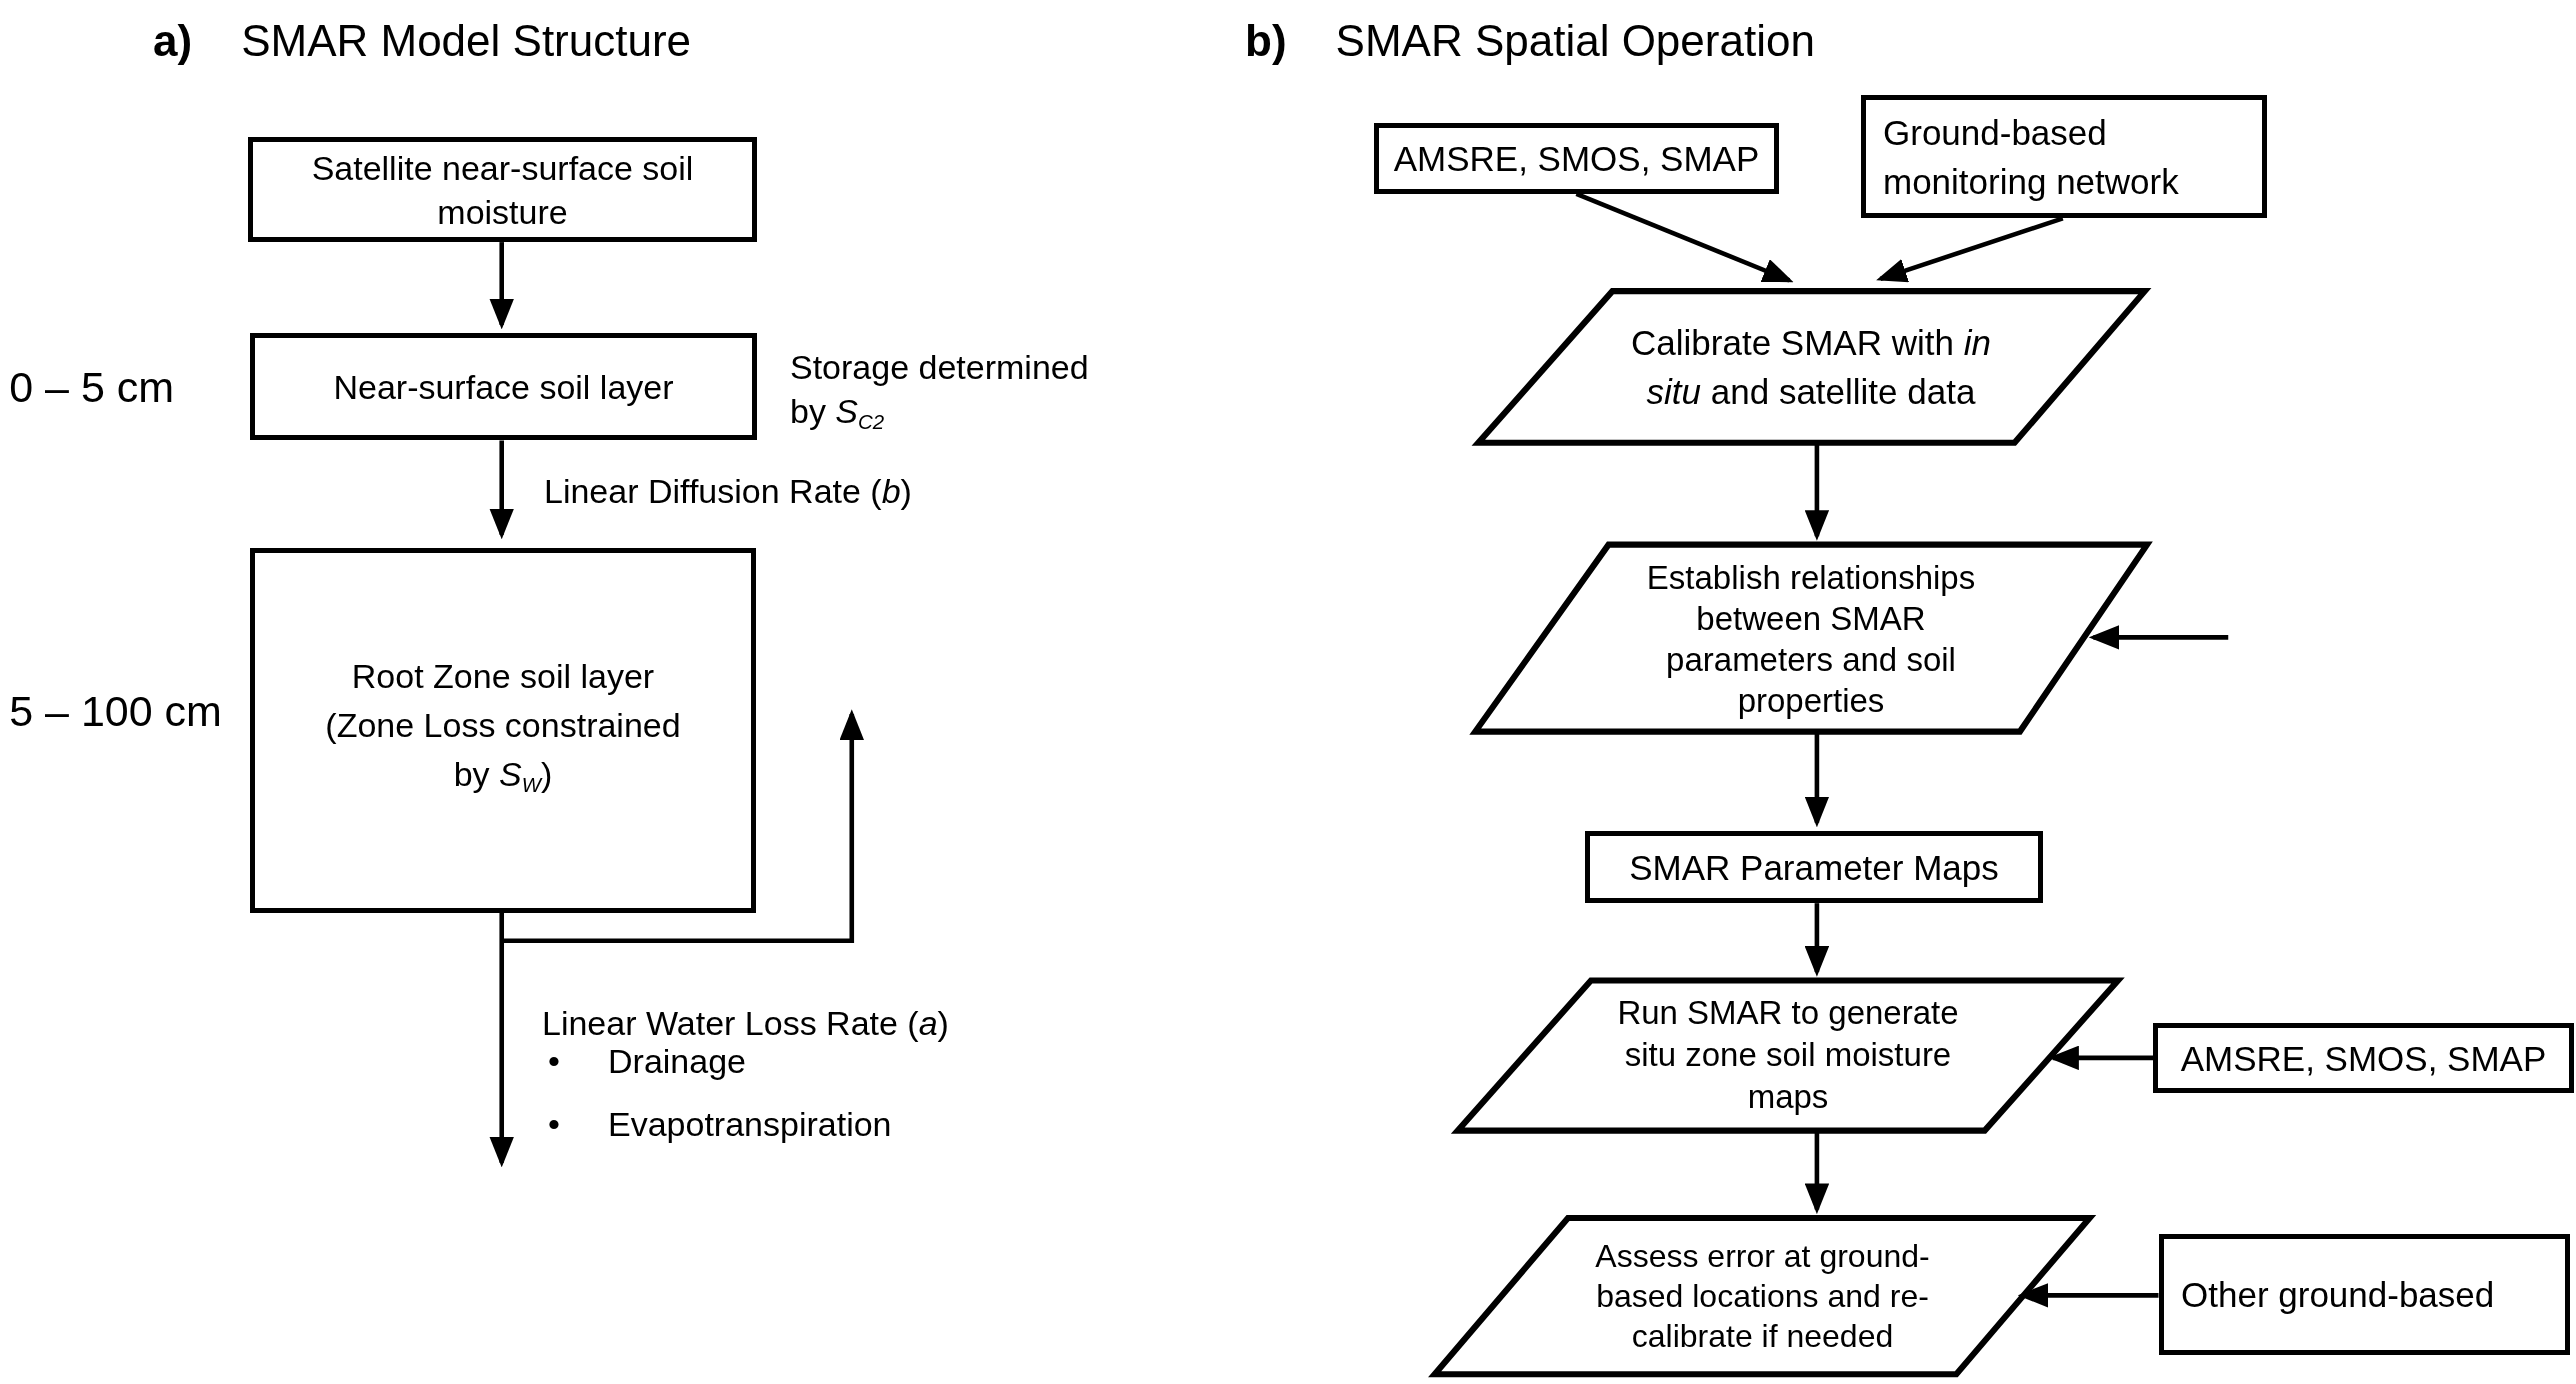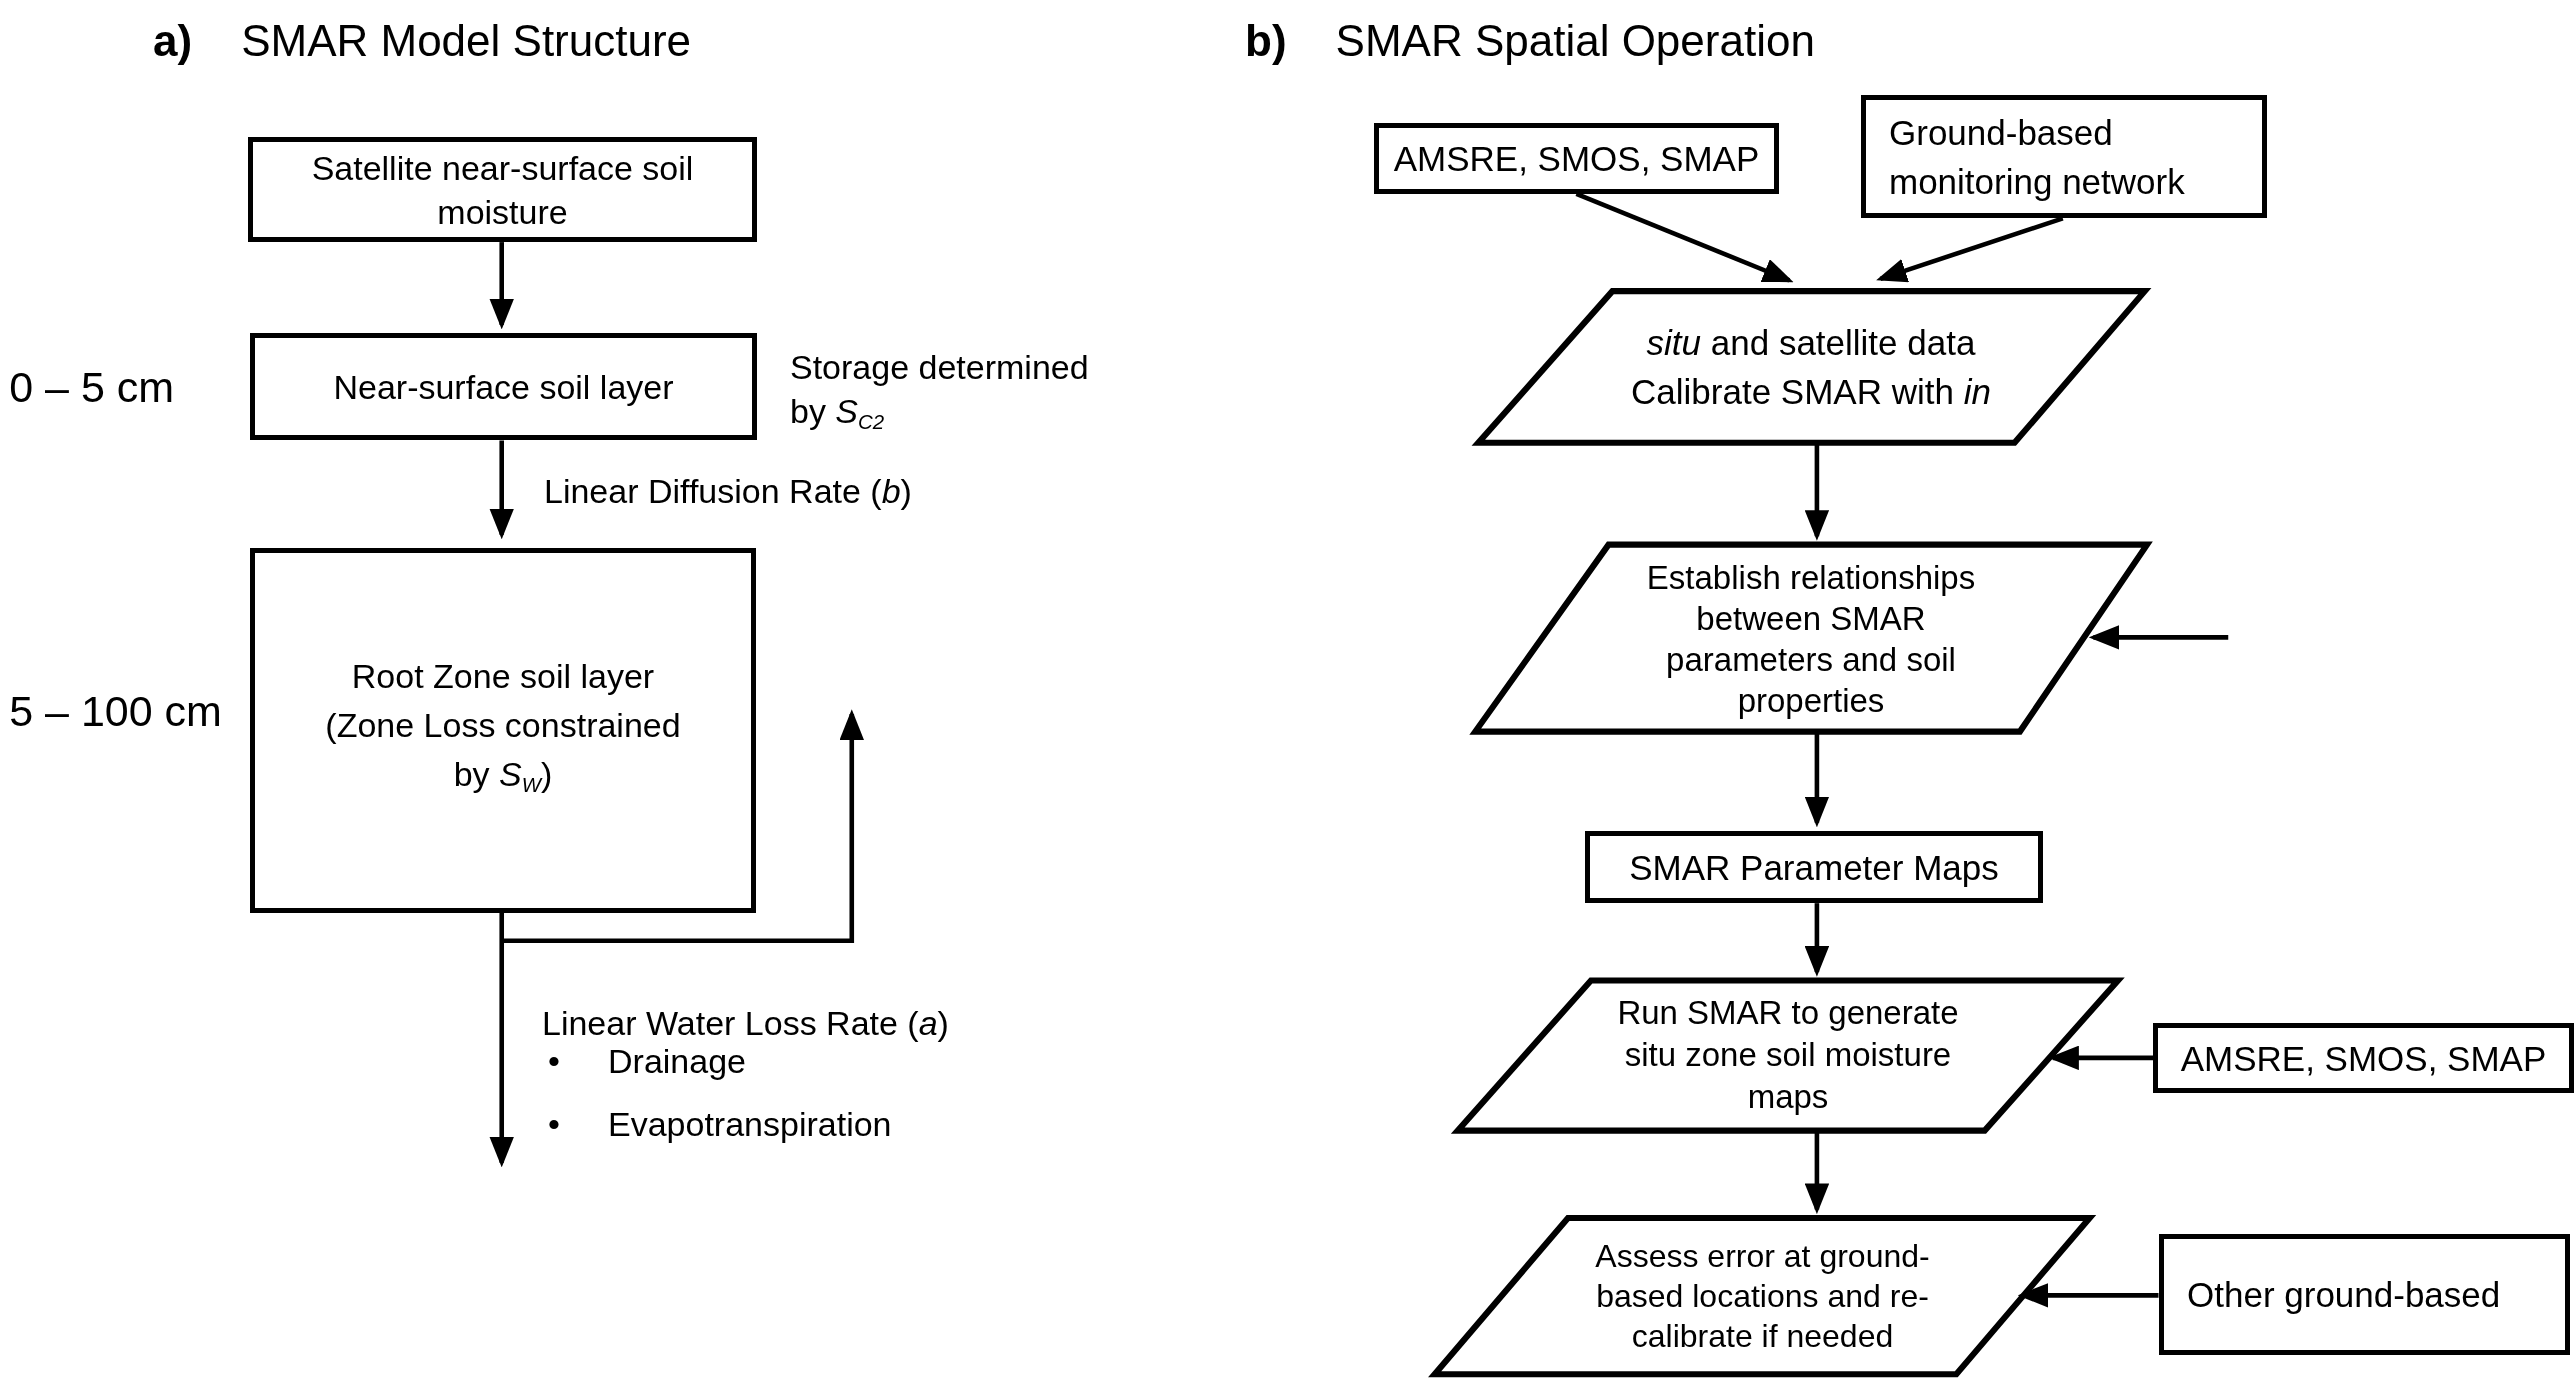--- a/index.html
+++ b/index.html
@@ -4,21 +4,21 @@
 <style>
   html,body{margin:0;padding:0;background:#ffffff;}
   body{font-family:"Liberation Sans",sans-serif;color:#000;}
   .canvas{position:relative;width:2576px;height:1385px;background:#ffffff;overflow:hidden;}
   .title{position:absolute;font-size:44px;line-height:54px;display:flex;gap:49px;white-space:nowrap;}
   .title .lbl{font-weight:700;}
   .box{position:absolute;box-sizing:border-box;border:5.4px solid #000;background:#fff;
        display:flex;flex-direction:column;justify-content:center;align-items:center;
        text-align:center;font-size:34px;line-height:44px;}
   .box.bfont{font-size:35px;line-height:49px;}
-  .box.la{align-items:flex-start;text-align:left;padding-left:23px;}
+  .box.la{align-items:flex-start;text-align:left;padding-left:17px;}
   .ptx{position:absolute;display:flex;flex-direction:column;justify-content:center;
        align-items:center;text-align:center;}
   .note{position:absolute;white-space:nowrap;font-size:34px;line-height:44px;}
   .depth{position:absolute;white-space:nowrap;font-size:43px;line-height:54px;}
   .var{font-style:italic;}
   .sub{font-style:italic;font-size:0.6em;vertical-align:-0.28em;}
   .brow{display:flex;font-size:34px;line-height:43px;margin-bottom:20px;}
   .bdot{width:60px;}
   svg.overlay{position:absolute;left:0;top:0;}
   .edge{stroke:#000;stroke-width:6;fill:none;}
@@ -117,24 +117,24 @@
     <div>AMSRE, SMOS, SMAP</div>
   </div>
 
   <div class="box bfont la" style="left:1861px;top:95px;width:406px;height:123px;">
     <div>Ground-based</div>
     <div>monitoring network</div>
   </div>
 
   <div class="ptx" style="left:1478px;top:291px;width:666px;height:152px;font-size:35px;line-height:49px;">
     <div>
-      <span class="var">situ</span><span> and satellite data</span>
+      <span>Calibrate SMAR with </span><span class="var">in</span>
     </div>
     <div>
-      <span>Calibrate SMAR with </span><span class="var">in</span>
+      <span class="var">situ</span><span> and satellite data</span>
     </div>
   </div>
 
   <div class="ptx" style="left:1475px;top:545px;width:672px;height:187px;font-size:33px;line-height:41px;">
     <div>Establish relationships</div>
     <div>between SMAR</div>
     <div>parameters and soil</div>
     <div>properties</div>
   </div>
 

